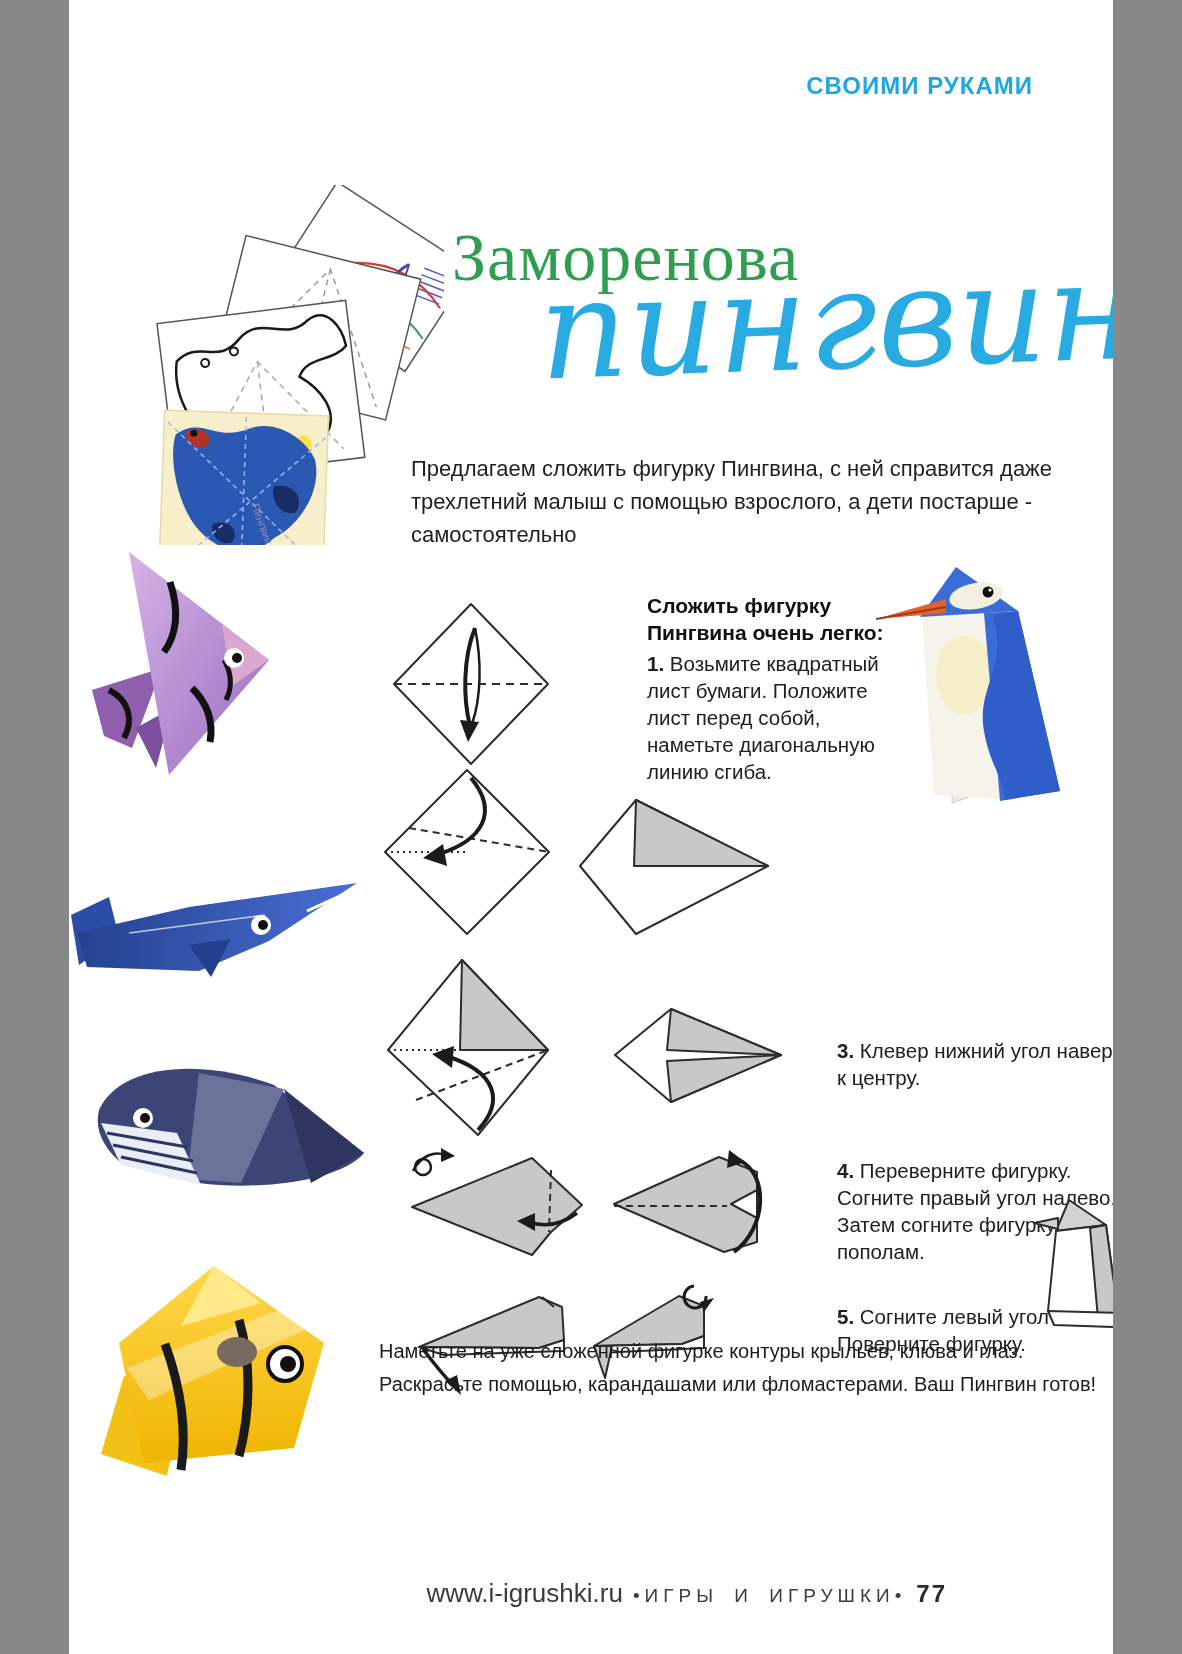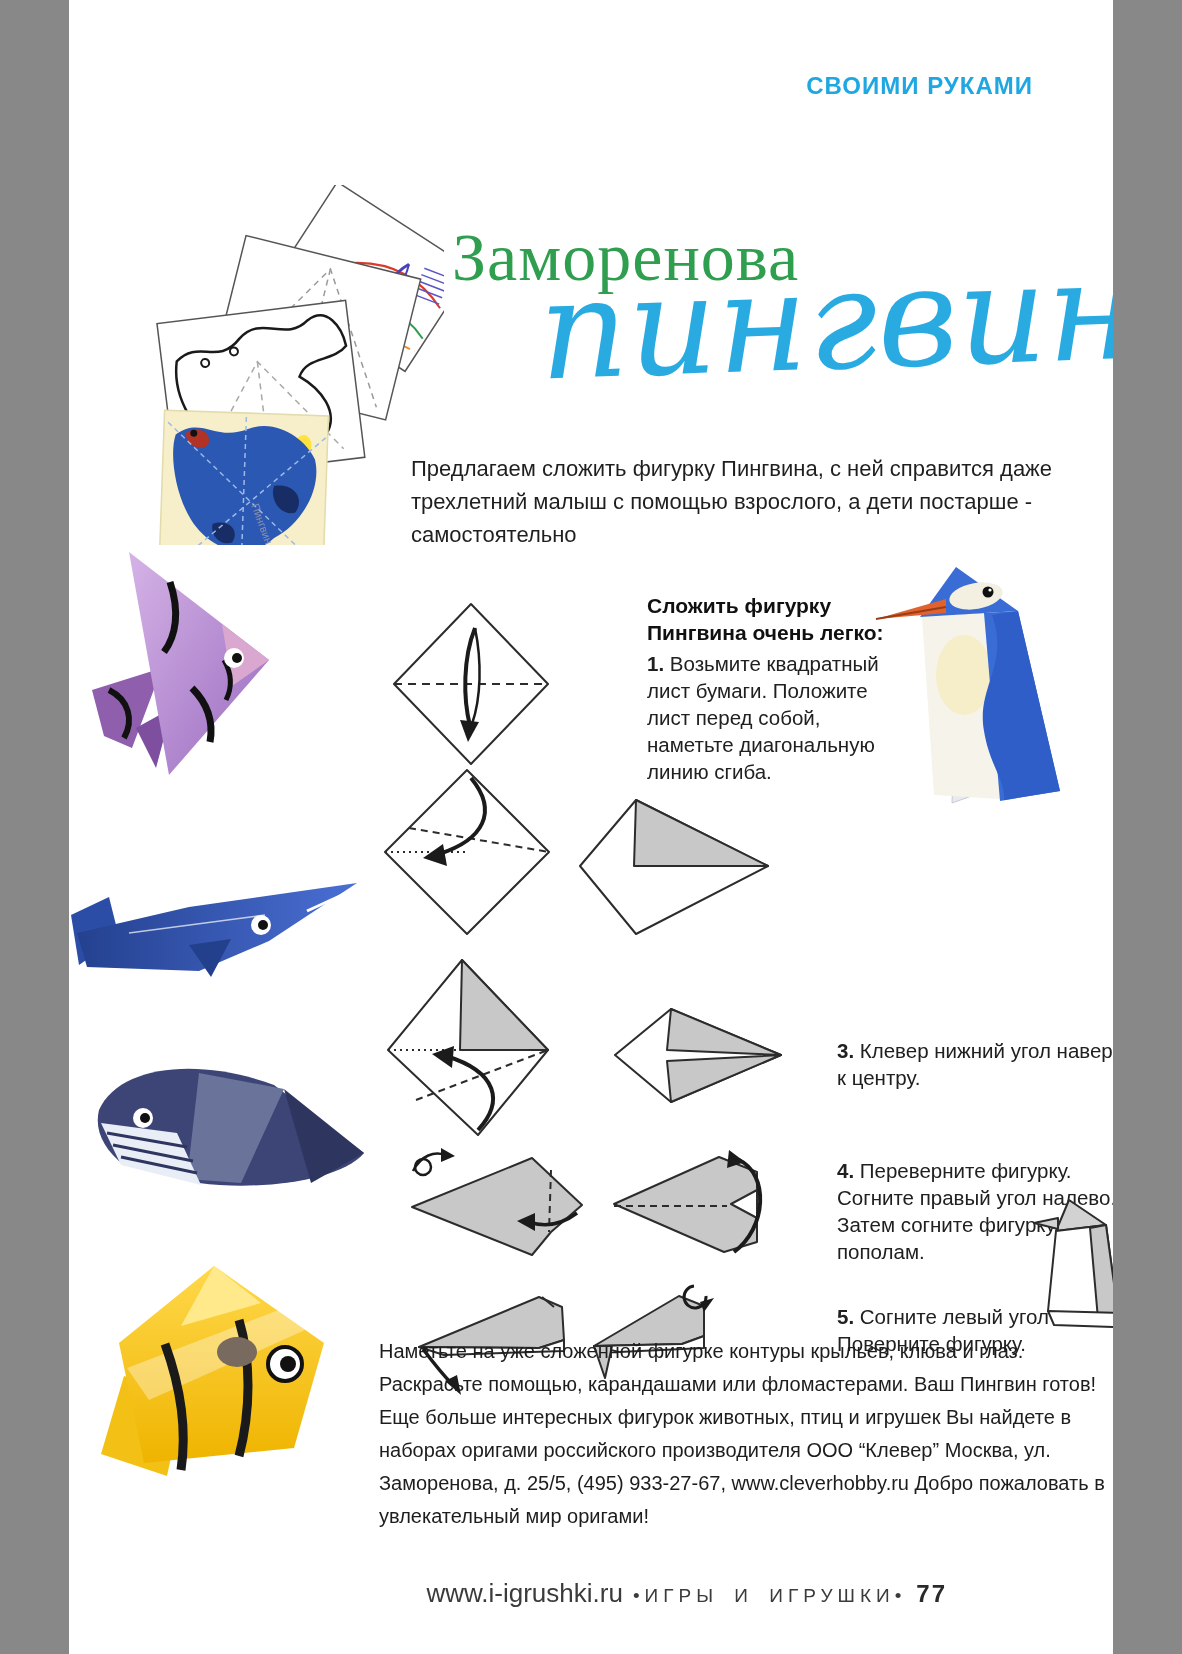--- a/index.html
+++ b/index.html
@@ -259,21 +259,20 @@
   <svg class="abs" style="left:945px;top:1195px" width="115" height="145" viewBox="0 0 115 145">
     <polygon class="diag" points="55,5 92,30 42,36" fill="#d2d2d2"></polygon>
     <polygon class="diag" points="20,28 44,23 44,34" fill="#d2d2d2"></polygon>
     <polygon class="diag" points="42,36 92,30 104,118 64,130 34,116" fill="#ffffff"></polygon>
     <polygon class="diag" points="76,33 92,30 104,118 84,124" fill="#c8c8c8"></polygon>
     <polygon class="diag" points="34,116 104,118 100,132 40,130" fill="#ffffff"></polygon>
   </svg>
 
   <div id="closing" class="abs">
     <div>Наметьте на уже сложенной фигурке контуры крыльев, клюва и глаз. Раскрасьте помощью, карандашами или фломастерами. Ваш Пингвин готов!</div>
-    <div>Еще больше интересных фигурок животных, птиц и игрушек Вы найдете в наборах оригами российского производителя ООО “Клевер”  Москва, ул. Заморенова, д. 25/5, (495) 933-27-67, www.cleverhobby.ru  Добро пожаловать в увлекательный мир оригами!</div>
   </div>
 
   <div id="footer" class="abs">
     <span class="site">www.i-igrushki.ru</span>
     <span class="mag">•ИГРЫ И ИГРУШКИ•</span>
     <span class="pg">77</span>
   </div>
 
 </div>
 

